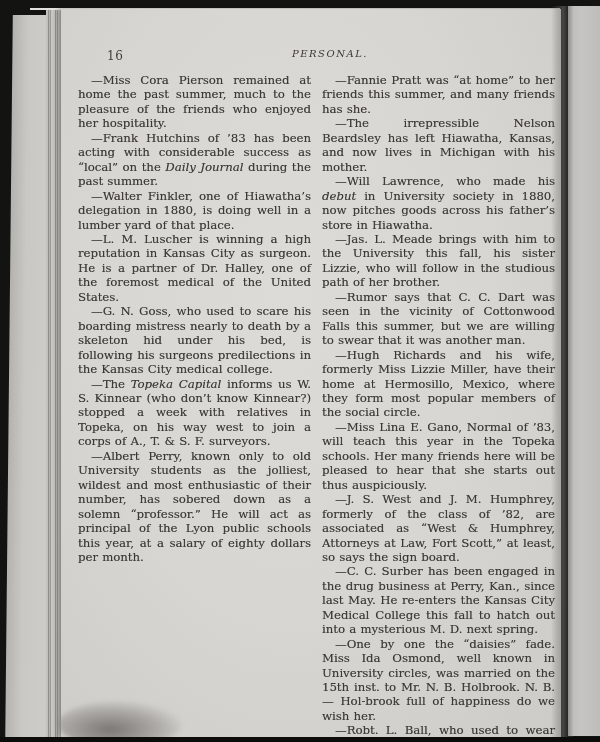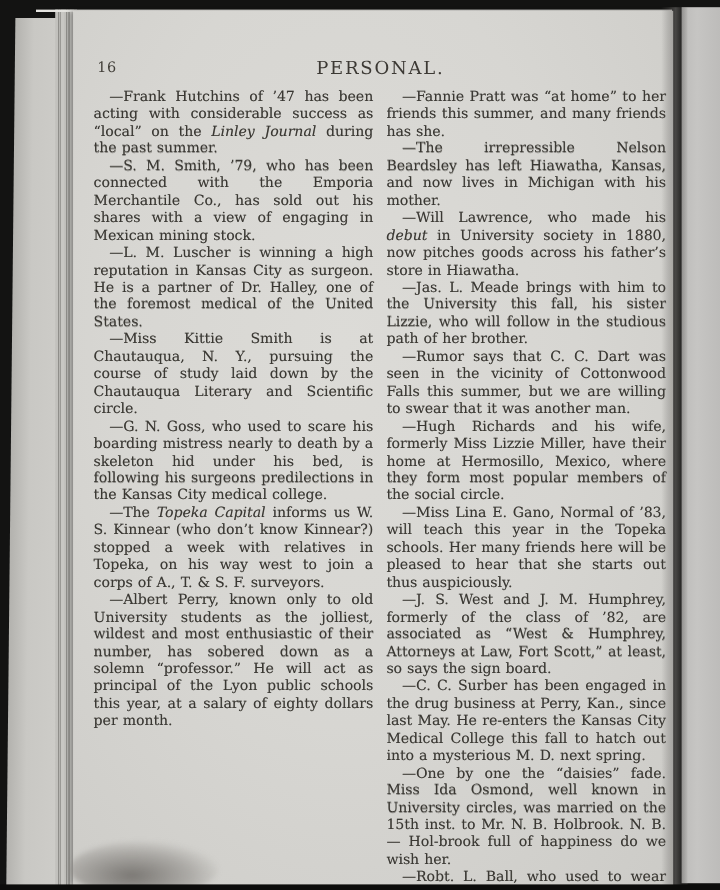--- a/index.html
+++ b/index.html
@@ -54,29 +54,29 @@
     filter:blur(2px);
   }
   .bottom-strip {
     position:absolute; left:0; bottom:0; width:600px; height:5px; background:#0c0c0b;
   }
   
   .content {
     position:absolute; left:17px; top:38px; width:478px;
   }
   .header-row {
-    position:relative; height:18px; margin-bottom:8px;
+    position:relative; height:18px; margin-bottom:8px;margin-left:26px;
   }
   .page-number {
     position:absolute; left:3px; top:2px;
     font-size:12px; color:#413e38; letter-spacing:0.5px;
   }
   .running-title {
     position:absolute; left:0; right:0; top:1px; text-align:center;
-    font-size:15px; letter-spacing:1.5px; color:#3c3934;
+    font-style:italic; font-size:10px; letter-spacing:1.5px; color:#3c3934;
   }
   .columns { display:flex; gap:11px; }
   .col { width:233px; }
   .para {
     margin:0; text-align:justify; text-indent:13px;
     font-size:11.7px; line-height:14.45px; color:#3a3833;
     text-shadow:0.2px 0.2px 0.35px rgba(58,56,51,0.45);
     word-spacing:0.5px;
   }
   .it { font-style:italic; }
@@ -90,24 +90,24 @@
 <div class="page-top-edge"></div>
 
 <div class="page">
   <div class="content">
     <div class="header-row">
       <span class="page-number">16</span>
       <span class="running-title">PERSONAL.</span>
     </div>
     <div class="columns">
       <div class="col">
-          <p class="para"><span>—Frank Hutchins of ’47 has been acting with considerable success as “local” on the </span><span class="it">Linley Journal</span><span> during the past summer.</span></p>
-          <p class="para"><span>—S. M. Smith, ’79, who has been connected with the Emporia Merchantile Co., has sold out his shares with a view of engaging in Mexican mining stock.</span></p>
+          <p class="para"><span>—Miss Cora Pierson remained at home the past summer, much to the pleasure of the friends who enjoyed her hospitality.</span></p>
+          <p class="para"><span>—Frank Hutchins of ’83 has been acting with considerable success as “local” on the </span><span class="it">Daily Journal</span><span> during the past summer.</span></p>
+          <p class="para"><span>—Walter Finkler, one of Hiawatha’s delegation in 1880, is doing well in a lumber yard of that place.</span></p>
           <p class="para"><span>—L. M. Luscher is winning a high reputation in Kansas City as surgeon.  He is a partner of Dr. Halley, one of the foremost medical of the United States.</span></p>
-          <p class="para"><span>—Miss Kittie Smith is at Chautauqua, N. Y., pursuing the course of study laid down by the Chautauqua Literary and Scientific circle.</span></p>
           <p class="para"><span>—G. N. Goss, who used to scare his boarding mistress nearly to death by a skeleton hid under his bed, is following his surgeons predilections in the Kansas City medical college.</span></p>
           <p class="para"><span>—The </span><span class="it">Topeka Capital</span><span> informs us W. S. Kinnear (who don’t know Kinnear?) stopped a week with relatives in Topeka, on his way west to join a corps of A., T. &amp; S. F. surveyors.</span></p>
           <p class="para"><span>—Albert Perry, known only to old University students as the jolliest, wildest and most enthusiastic of their number, has sobered down as a solemn “professor.”  He will act as principal of the Lyon public schools this year, at a salary of eighty dollars per month.</span></p>
         </div>
       <div class="col">
           <p class="para"><span>—Fannie Pratt was “at home” to her friends this summer, and many friends has she.</span></p>
           <p class="para"><span>—The irrepressible Nelson Beardsley has left Hiawatha, Kansas, and now lives in Michigan with his mother.</span></p>
           <p class="para"><span>—Will Lawrence, who made his </span><span class="it">debut</span><span> in University society in 1880, now pitches goods across his father’s store in Hiawatha.</span></p>
           <p class="para"><span>—Jas. L. Meade brings with him to the University this fall, his sister Lizzie, who will follow in the studious path of her brother.</span></p>
           <p class="para"><span>—Rumor says that C. C. Dart was seen in the vicinity of Cottonwood Falls this summer, but we are willing to swear that it was another man.</span></p>

